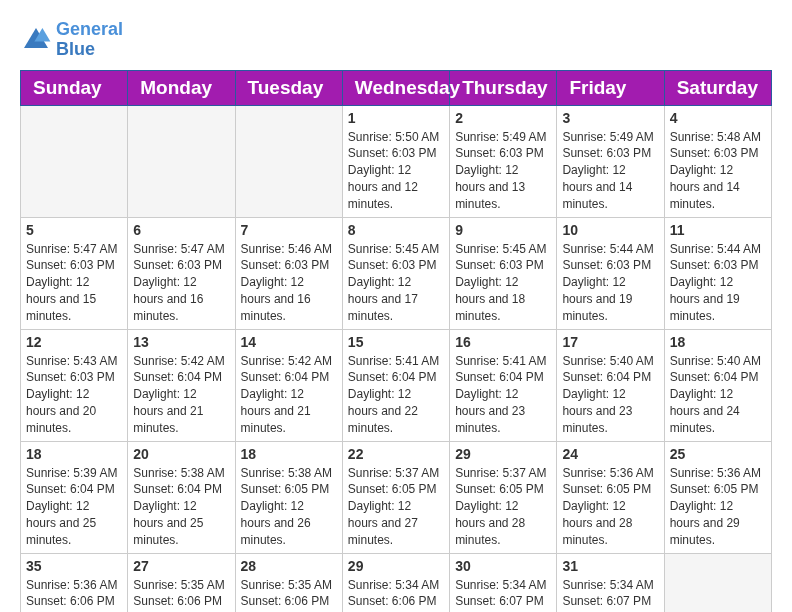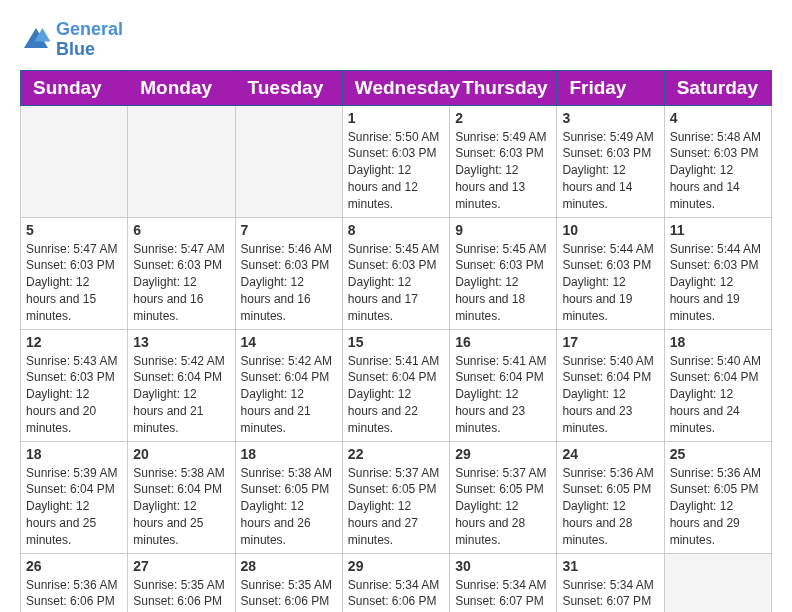--- a/index.html
+++ b/index.html
@@ -275,21 +275,21 @@
         </td>
         <td>
           <span class="day-num">25</span>
           <div class="day-info">Sunrise: 5:36 AM
 Sunset: 6:05 PM
 Daylight: 12 hours and 29 minutes.</div>
         </td>
       </tr>
       <tr>
         <td>
-          <span class="day-num">26</span>
+          <span class="day-num">35</span>
           <div class="day-info">Sunrise: 5:36 AM
 Sunset: 6:06 PM
 Daylight: 12 hours and 30 minutes.</div>
         </td>
         <td>
           <span class="day-num">27</span>
           <div class="day-info">Sunrise: 5:35 AM
 Sunset: 6:06 PM
 Daylight: 12 hours and 30 minutes.</div>
         </td>

